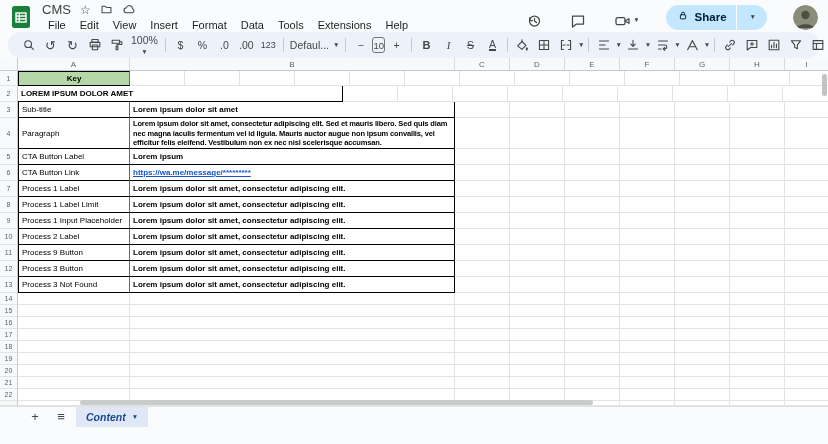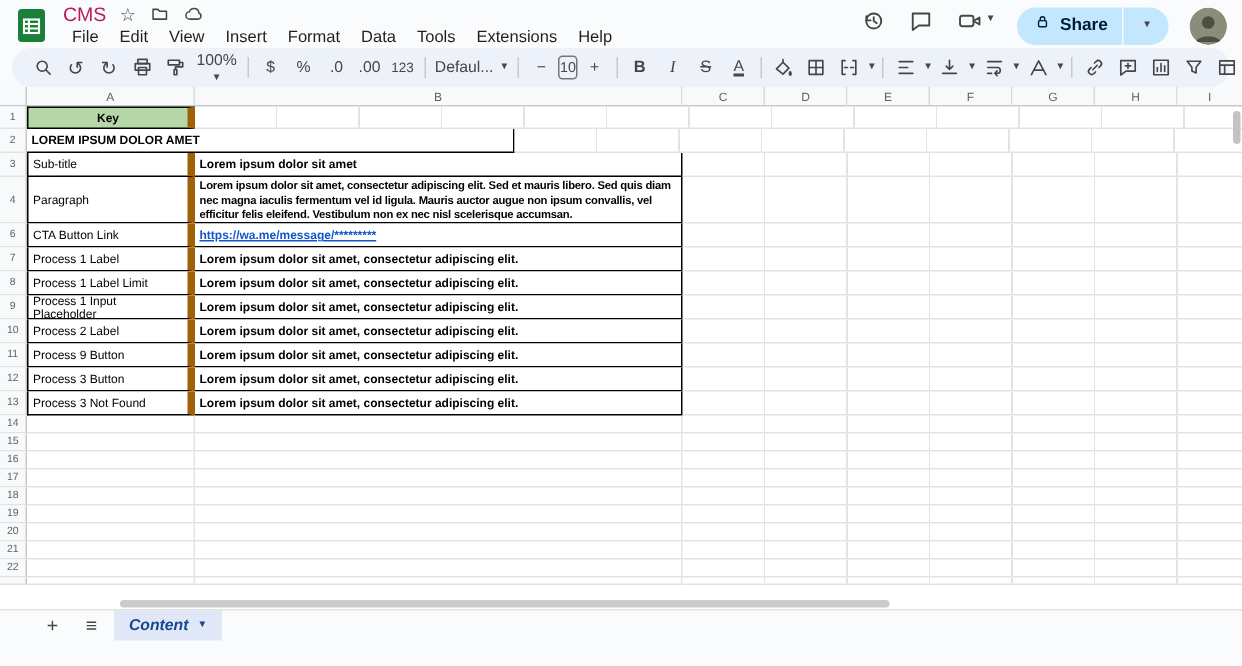--- a/index.html
+++ b/index.html
@@ -5,26 +5,26 @@
   * { box-sizing: border-box; margin: 0; padding: 0; }
   html,body { width:828px; height:444px; overflow:hidden;
     font-family:"Liberation Sans", sans-serif; background:#f9fbfd; color:#1f1f1f; }
   .app { width:828px; height:444px; display:flex; flex-direction:column; }
 
   
   .topbar { height:32px; display:flex; align-items:center; padding:2px 10px 0 8px; }
   .logo { width:26px; height:26px; margin-right:8px; flex:none; }
   .title-block { display:flex; flex-direction:column; justify-content:center; }
   .title-row { display:flex; align-items:center; gap:9px; height:16px; }
-  .doc-title { font-size:13px; color:#be185d; }
+  .doc-title { font-size:13px; color:#404040; }
   .tiny-ico { color:#444746; display:flex; align-items:center; }
   .star-glyph { font-size:12px; color:#444746; line-height:1; }
   .menus { display:flex; gap:2px; height:15px; align-items:center; }
   .menu-item { font-size:11px; color:#1f1f1f; padding:0 6px; border-radius:8px; cursor:default; }
-  .topbar-right { margin-left:auto; display:flex; align-items:flex-start; gap:14px; }
+  .topbar-right { margin-left:auto; display:flex; align-items:flex-end; gap:26px; }
   .tb-ico { width:18px; height:18px; display:flex; align-items:center; justify-content:center; }
   .cam-group { display:flex; align-items:center; gap:2px; }
   .share-pill { display:flex; align-items:center; height:25px; border-radius:13px;
     padding:0 4px 0 11px; gap:6px; }
   .share-label { font-size:11.5px; font-weight:bold; color:#001d35; }
   .share-div { width:1px; height:25px; background:#f9fbfd; margin-left:3px; }
   .share-caret { padding:0 7px; }
   .avatar { width:25px; height:25px; border-radius:50%; overflow:hidden; flex:none; }
   .caret { font-size:6.5px; color:#444746; line-height:1; }
 
@@ -60,21 +60,21 @@
   .colhead { height:13px; background:#f8f9fa; border-right:1px solid #d8dadd;
     border-bottom:1px solid #c7cacd; font-size:8px; color:#5f6368;
     display:flex; align-items:center; justify-content:center; flex:none; }
   .cw-a { width:112px; } .cw-b { width:325px; } .cw-s { width:55px; } .cw-i { width:43px; border-right:none; }
   .row { display:flex; }
   .gut { width:18px; background:#f8f9fa; border-right:1px solid #c7cacd;
     border-bottom:1px solid #e2e3e3; font-size:7px; color:#5f6368; flex:none;
     display:flex; align-items:center; justify-content:center; }
   .cell { font-size:8px; color:#000; padding:0 3px; display:flex; align-items:center;
     overflow:hidden; flex:none; background:#fff; }
-  .tA { width:112px; border-left:1px solid #000; border-right:5px solid #a16207; border-bottom:1px solid #000; }
+  .tA { width:112px; border-left:1px solid #000; border-right:1px solid #a16207; border-bottom:1px solid #000; }
   .tB { width:325px; border-right:1px solid #000; border-bottom:1px solid #000;font-weight:bold; }
   .ttop { border-top:1px solid #000; }
   .thead { background:#b6d7a8; font-weight:bold; justify-content:center; }
   .para { font-size:7.5px; letter-spacing:-0.15px; line-height:9.5px; padding:1px 3px;
     display:block; overflow:hidden; }
   .linkcell { color:#1155cc; text-decoration:underline; }
   .rest { flex:1; border-bottom:1px solid #e2e3e3;
     background:repeating-linear-gradient(to right, transparent 0 54px, #e2e3e3 54px 55px); }
   .eA { width:112px; border-right:1px solid #e2e3e3; border-bottom:1px solid #e2e3e3; flex:none; }
   .eB { width:325px; border-right:1px solid #e2e3e3; border-bottom:1px solid #e2e3e3; flex:none; }
@@ -336,20 +336,26 @@
       <div class="rest"></div>
     </div>
 
     <div class="row" style="height:31px">
       <div class="gut">4</div>
       <div class="cell tA">Paragraph</div>
       <div class="cell tB para">Lorem ipsum dolor sit amet, consectetur adipiscing elit. Sed et mauris libero. Sed quis diam nec magna iaculis fermentum vel id ligula. Mauris auctor augue non ipsum convallis, vel efficitur felis eleifend. Vestibulum non ex nec nisl scelerisque accumsan.</div>
       <div class="rest"></div>
     </div>
 
+    <div class="row" style="height:16px">
+      <div class="gut">5</div>
+      <div class="cell tA">CTA Button Label</div>
+      <div class="cell tB">Lorem ipsum</div>
+      <div class="rest"></div>
+    </div>
 
     <div class="row" style="height:16px">
       <div class="gut">6</div>
       <div class="cell tA">CTA Button Link</div>
       <div class="cell tB linkcell">https://wa.me/message/*********</div>
       <div class="rest"></div>
     </div>
 
     <div class="row" style="height:16px">
       <div class="gut">7</div>

